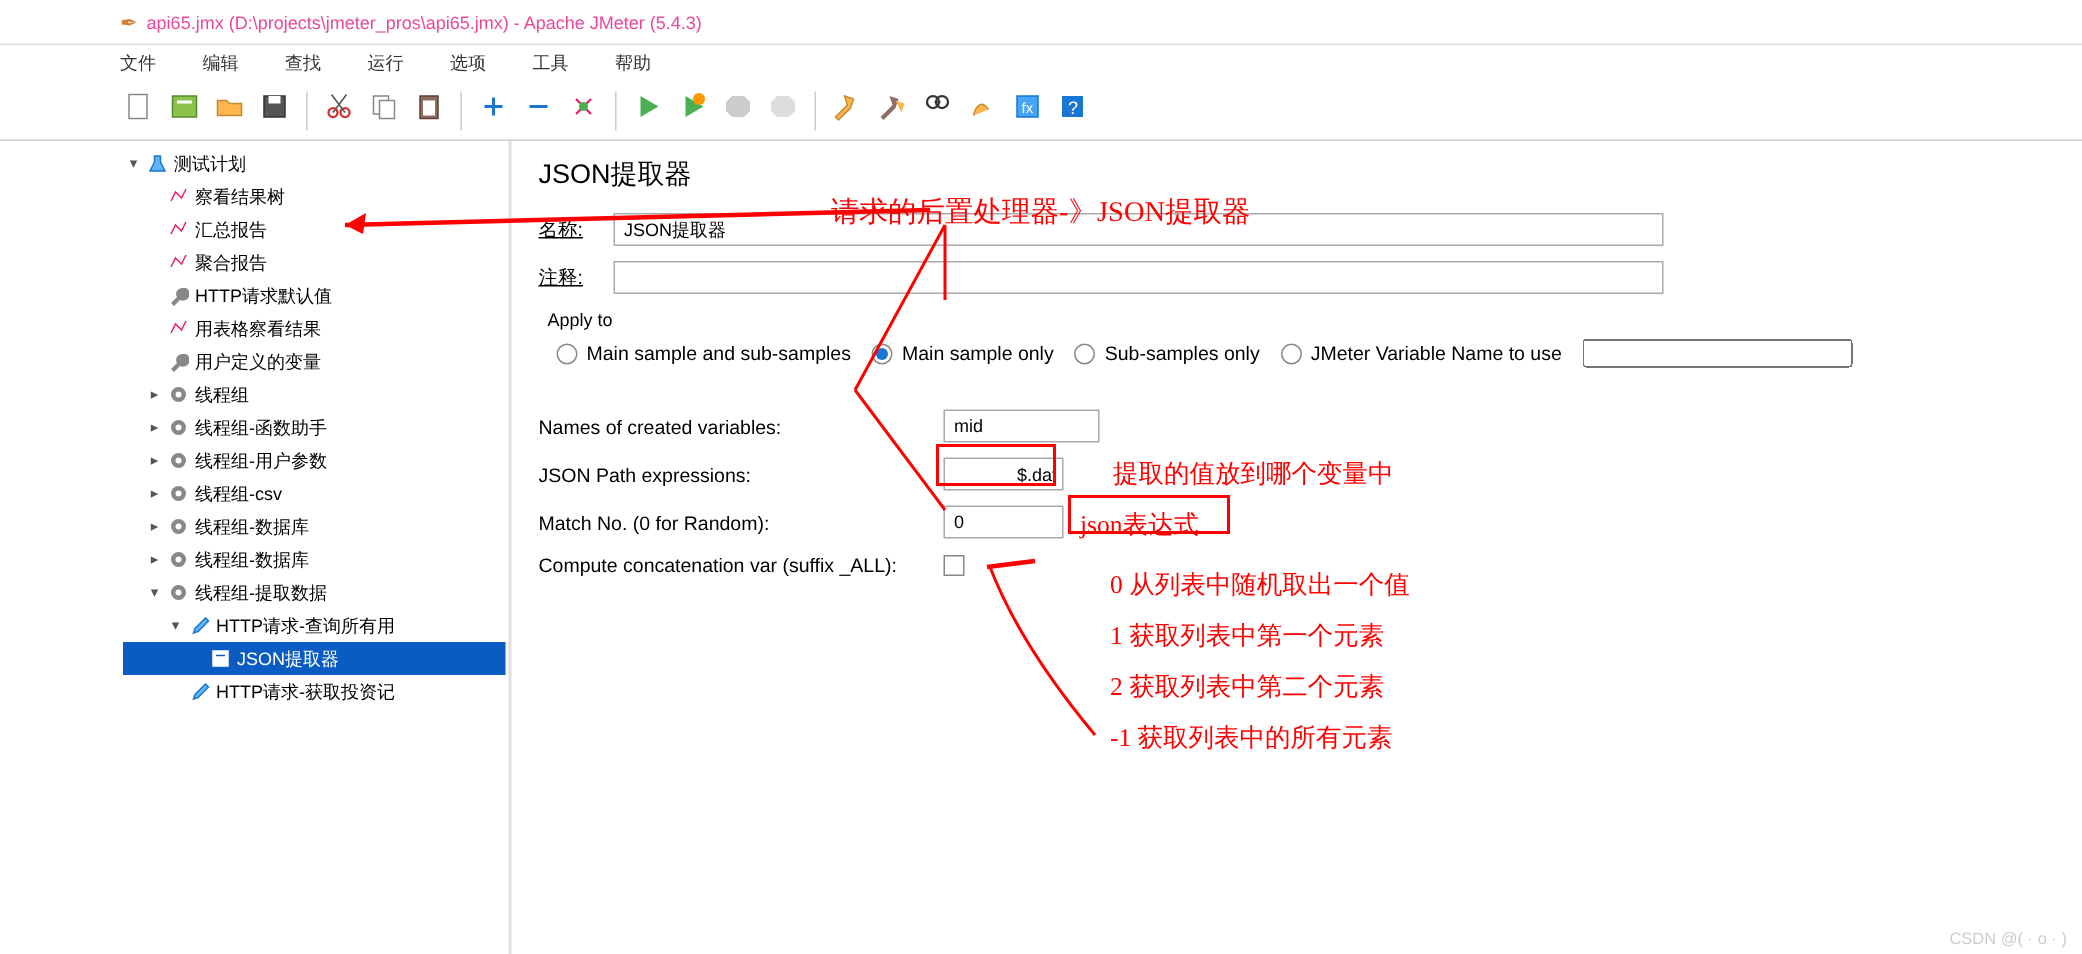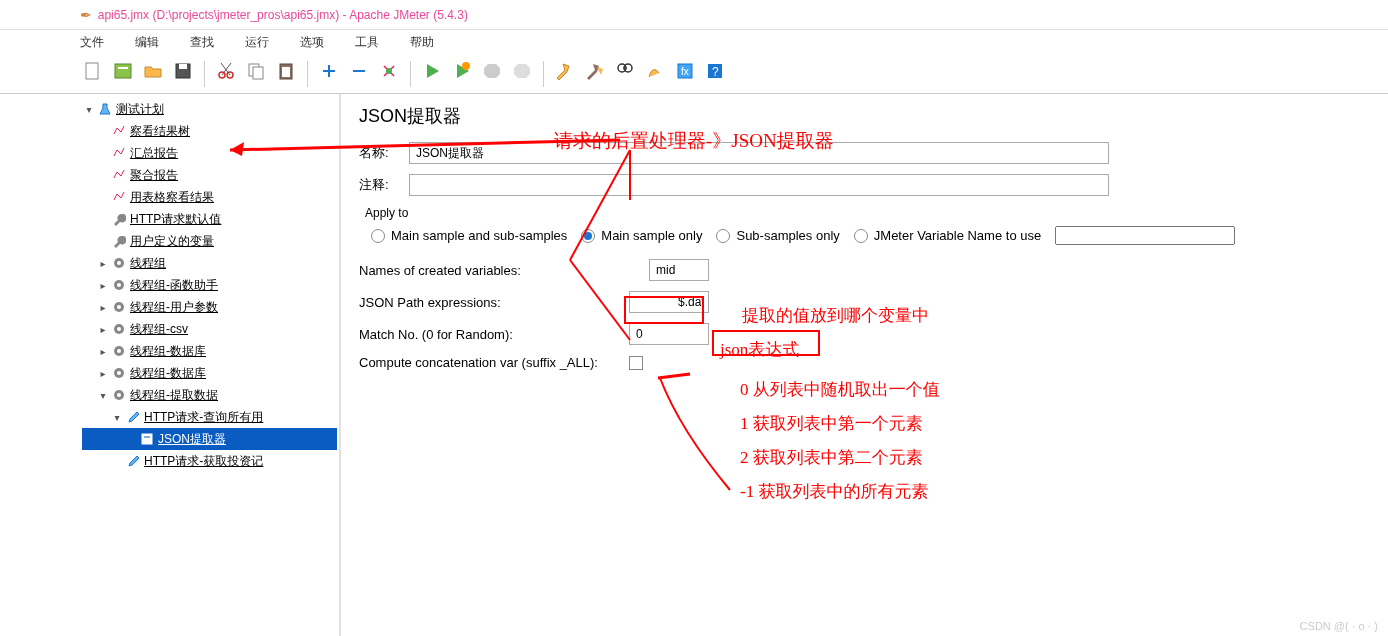--- a/index.html
+++ b/index.html
@@ -10,31 +10,31 @@
 .menubar { height: 24px; display: flex; align-items: center; padding-left: 80px; gap: 31px; font-size: 12px; color: #333; }
 .menubar span { cursor: default; }
 .toolbar { height: 40px; display: flex; align-items: center; padding-left: 80px; gap: 4px; border-bottom: 1px solid #ccc; }
 .toolbar .sep { width: 1px; height: 26px; background: #ccc; margin: 0 4px; }
 .tb { width: 26px; height: 26px; display: flex; justify-content: center; }
 .content { display: flex; height: calc(636px - 94px); }
 .tree { width: 261px; border-right: 2px solid #e0e0e0; padding: 4px 2px; overflow: hidden; margin-left: 80px; }
 .tree-row { display: flex; align-items: center; height: 22px; white-space: nowrap; overflow: hidden; }
 .tree-row .tw { width: 14px; text-align: center; color: #555; font-size: 10px; }
 .tree-row .ic { width: 18px; display: flex; align-items: center; justify-content: center; }
-.tree-row .lbl { padding-left: 2px; text-decoration: underline; }
+.tree-row .lbl { padding-left: 2px; }
 .tree-row.selected { background: #0a5cc2; color: #fff; }
 .tree-row.selected .lbl { color: #fff; }
 .main { flex: 1; padding: 10px 18px; position: relative; }
 .panel-title { font-size: 18px; font-weight: normal; margin-bottom: 14px; }
 .form-row { display: flex; align-items: center; margin-bottom: 10px; }
-.form-row .flabel { width: 50px; font-size: 13px; }
+.form-row .flabel { width: 50px; font-size: 13px; text-decoration: underline; }
 .form-row .flabel2 { width: 270px; font-size: 13px; }
 .form-row input[type=text] { border: 1px solid #aaa; height: 22px; padding: 2px 6px; font-size: 12px; }
 .fieldset-label { font-size: 12px; margin-bottom: 6px; }
-.radio-row { display: flex; align-items: center; gap: 14px; margin-bottom: 14px; margin-left: 12px; }
+.radio-row { display: flex; align-items: center; gap: 14px; margin-bottom: 28px; margin-left: 12px; }
 .radio-opt { display: flex; align-items: center; gap: 6px; font-size: 13px; }
 .radio-opt .r { width: 14px; height: 14px; border: 1px solid #888; border-radius: 50%; display: flex; align-items: center; justify-content: center; }
 .radio-opt .r.checked::after { content: ''; width: 8px; height: 8px; background: #1976d2; border-radius: 50%; }
 .cbox { width: 14px; height: 14px; border: 1px solid #888; display: inline-block; }
 .annot { position: absolute; color: #f00; font-size: 17px; font-family: SimSun, serif; white-space: nowrap; }
 .red-box { position: absolute; border: 2px solid #f00; }
 .watermark { position: absolute; bottom: 4px; right: 10px; color: #ccc; font-size: 11px; margin-top: 25px; }
 svg { display: block; }
 .arrow-line { position: absolute; pointer-events: none; }
 </style>
@@ -209,32 +209,32 @@
         <span class="ic">
           <svg width="14" height="14">
             <polyline points="2,10 5,4 9,8 12,2" fill="none" stroke="#e91e63"></polyline>
           </svg>
         </span>
         <span class="lbl">聚合报告</span>
       </div>
     <div class="tree-row" style="padding-left:28px">
         <span class="ic">
           <svg width="14" height="14">
+            <path d="M10 2a4 4 0 00-4 6L2 12l2 2 4-4a4 4 0 004-8z" fill="#888"></path>
+          </svg>
+        </span>
+        <span class="lbl">HTTP请求默认值</span>
+      </div>
+    <div class="tree-row" style="padding-left:28px">
+        <span class="ic">
+          <svg width="14" height="14">
             <polyline points="2,10 5,4 9,8 12,2" fill="none" stroke="#e91e63"></polyline>
           </svg>
         </span>
         <span class="lbl">用表格察看结果</span>
-      </div>
-    <div class="tree-row" style="padding-left:28px">
-        <span class="ic">
-          <svg width="14" height="14">
-            <path d="M10 2a4 4 0 00-4 6L2 12l2 2 4-4a4 4 0 004-8z" fill="#888"></path>
-          </svg>
-        </span>
-        <span class="lbl">HTTP请求默认值</span>
       </div>
     <div class="tree-row" style="padding-left:28px">
         <span class="ic">
           <svg width="14" height="14">
             <path d="M10 2a4 4 0 00-4 6L2 12l2 2 4-4a4 4 0 004-8z" fill="#888"></path>
           </svg>
         </span>
         <span class="lbl">用户定义的变量</span>
       </div>
     <div class="tree-row" style="padding-left:14px">
@@ -360,21 +360,21 @@
           <span>Sub-samples only</span>
         </div>
       <div class="radio-opt">
           <span class="r"></span>
           <span>JMeter Variable Name to use</span>
         </div>
       <input type="text" style="width: 180px;">
     </div>
     <div class="form-row">
       <span class="flabel2">Names of created variables:</span>
-      <input type="text" style="width: 60px; margin-left: 20px;" value="mid">
+      <input type="text" style="width: 104px;" value="mid">
     </div>
     <div class="form-row">
       <span class="flabel2">JSON Path expressions:</span>
       <input type="text" style="width: 80px; padding-left: 48px;" value="$.data[*].id">
     </div>
     <div class="form-row">
       <span class="flabel2">Match No. (0 for Random):</span>
       <input type="text" style="width: 80px;" value="0">
     </div>
     <div class="form-row">

